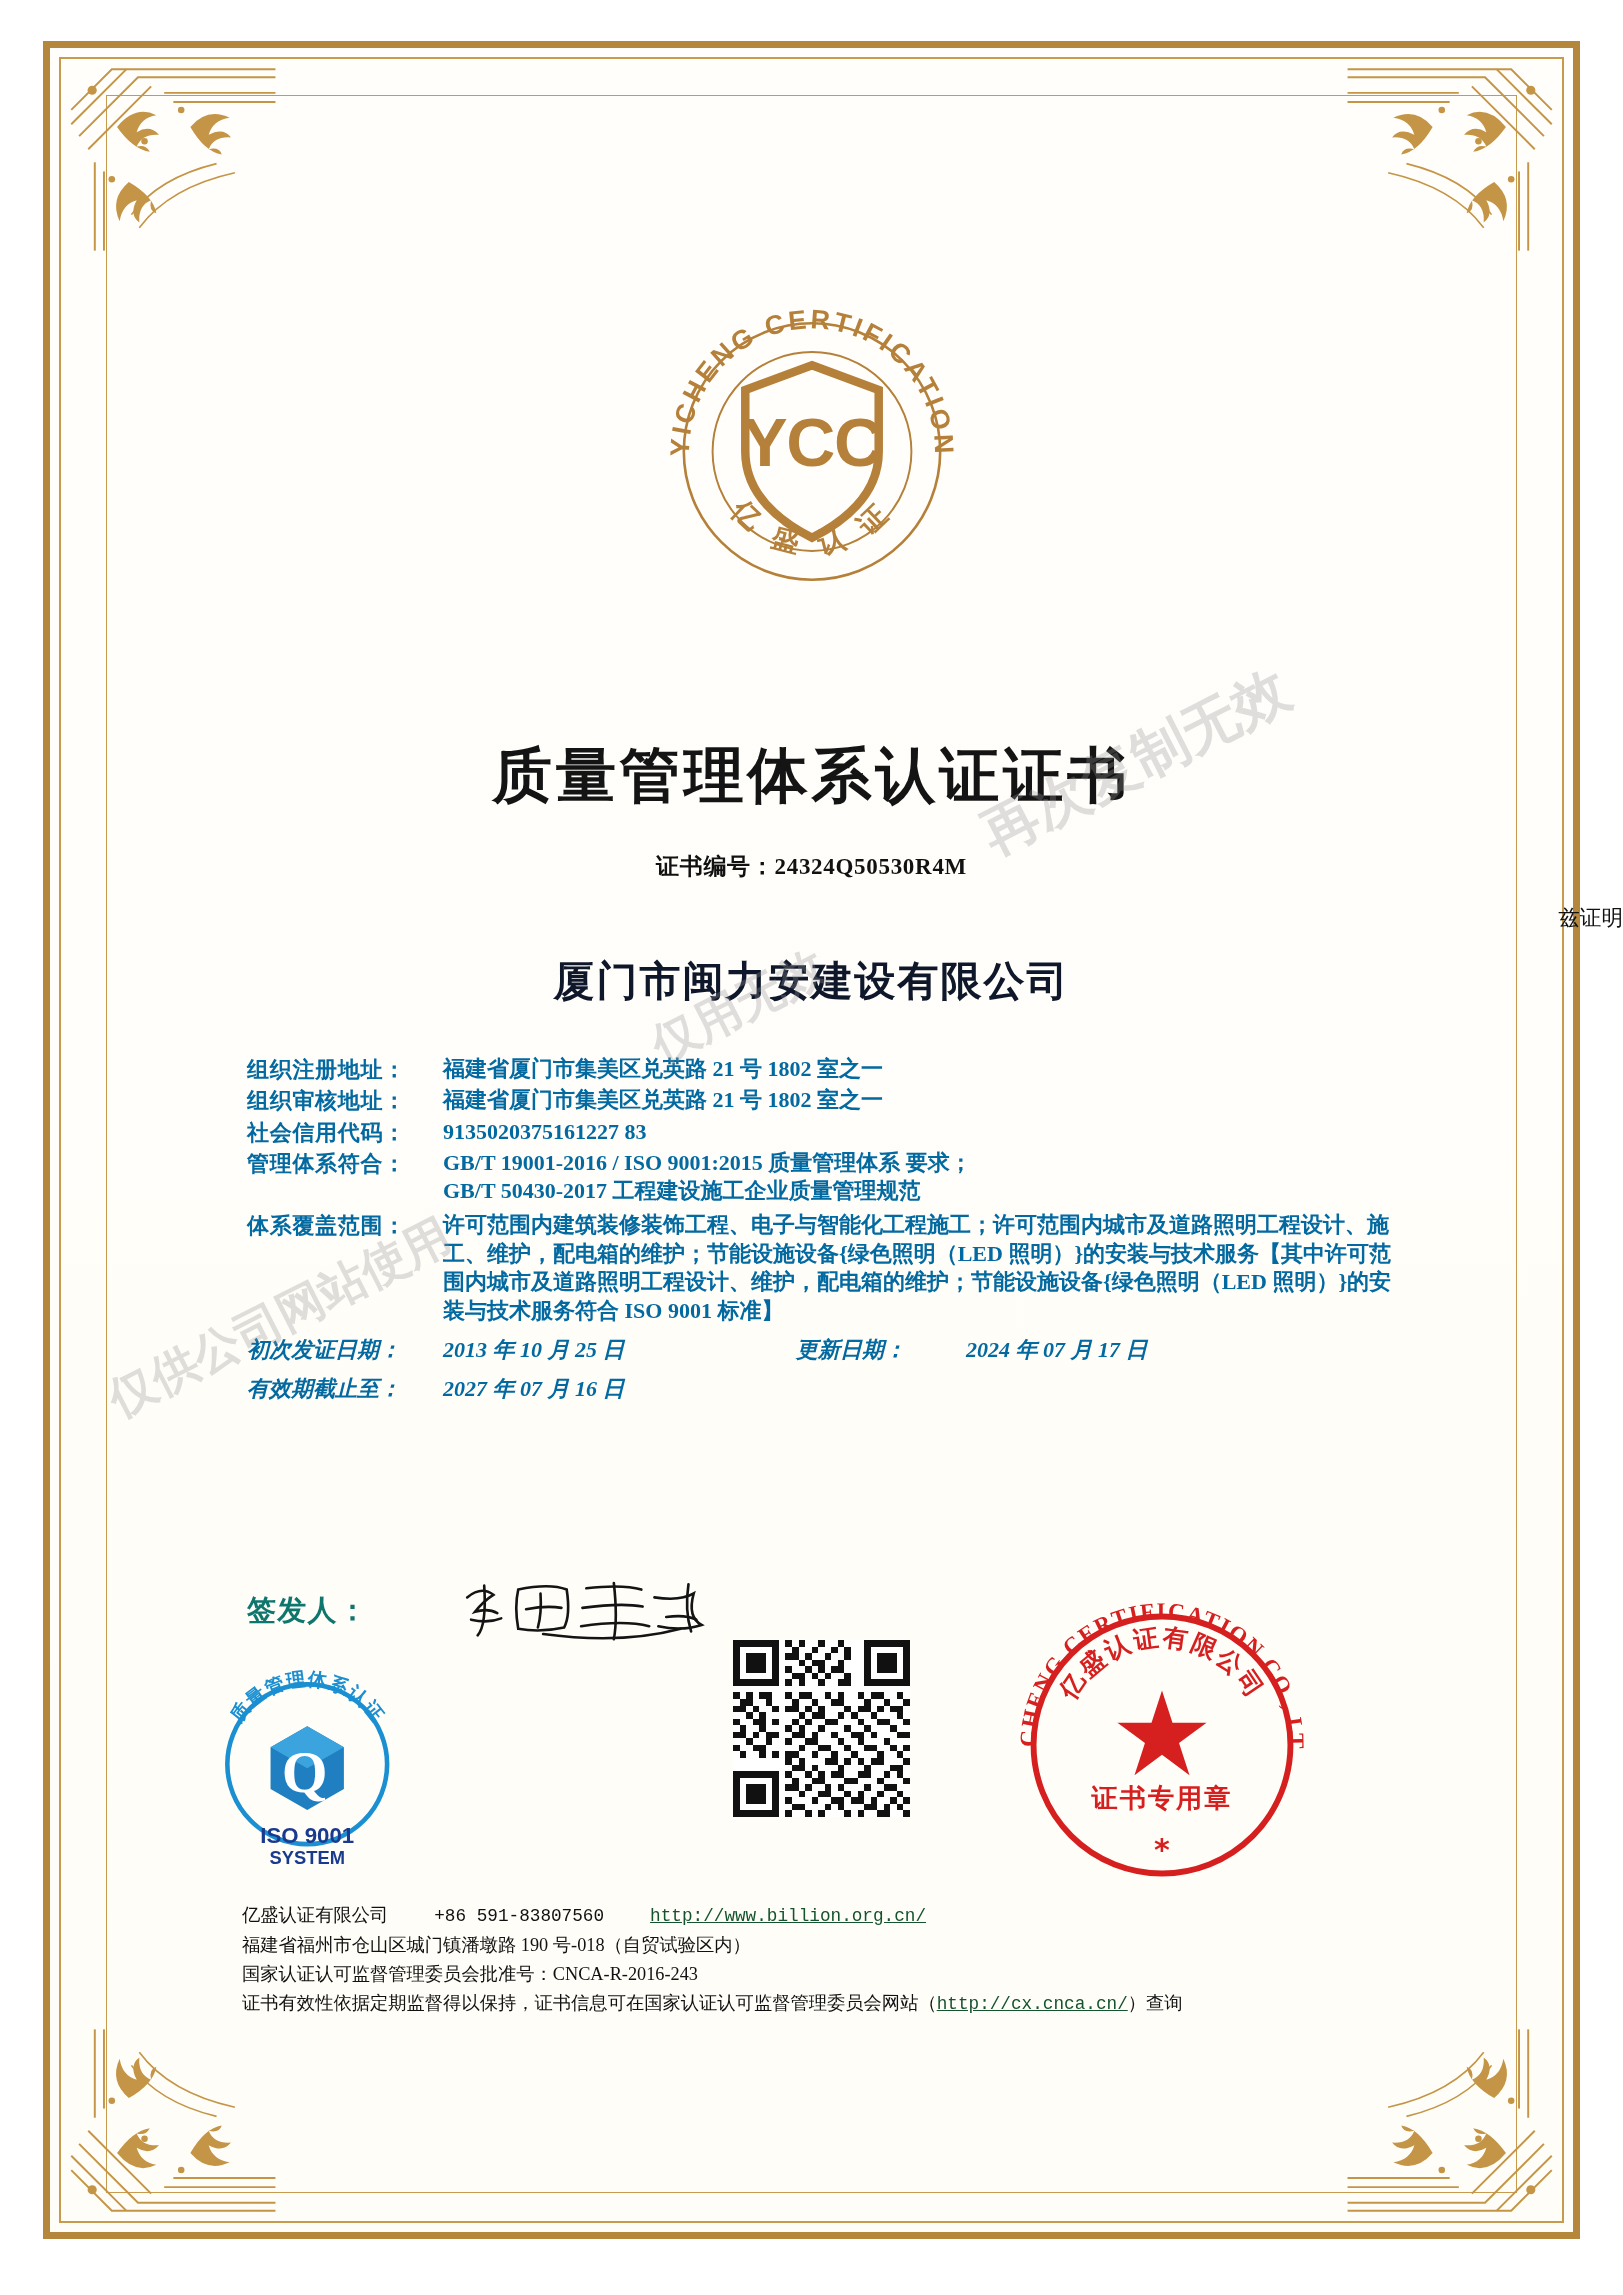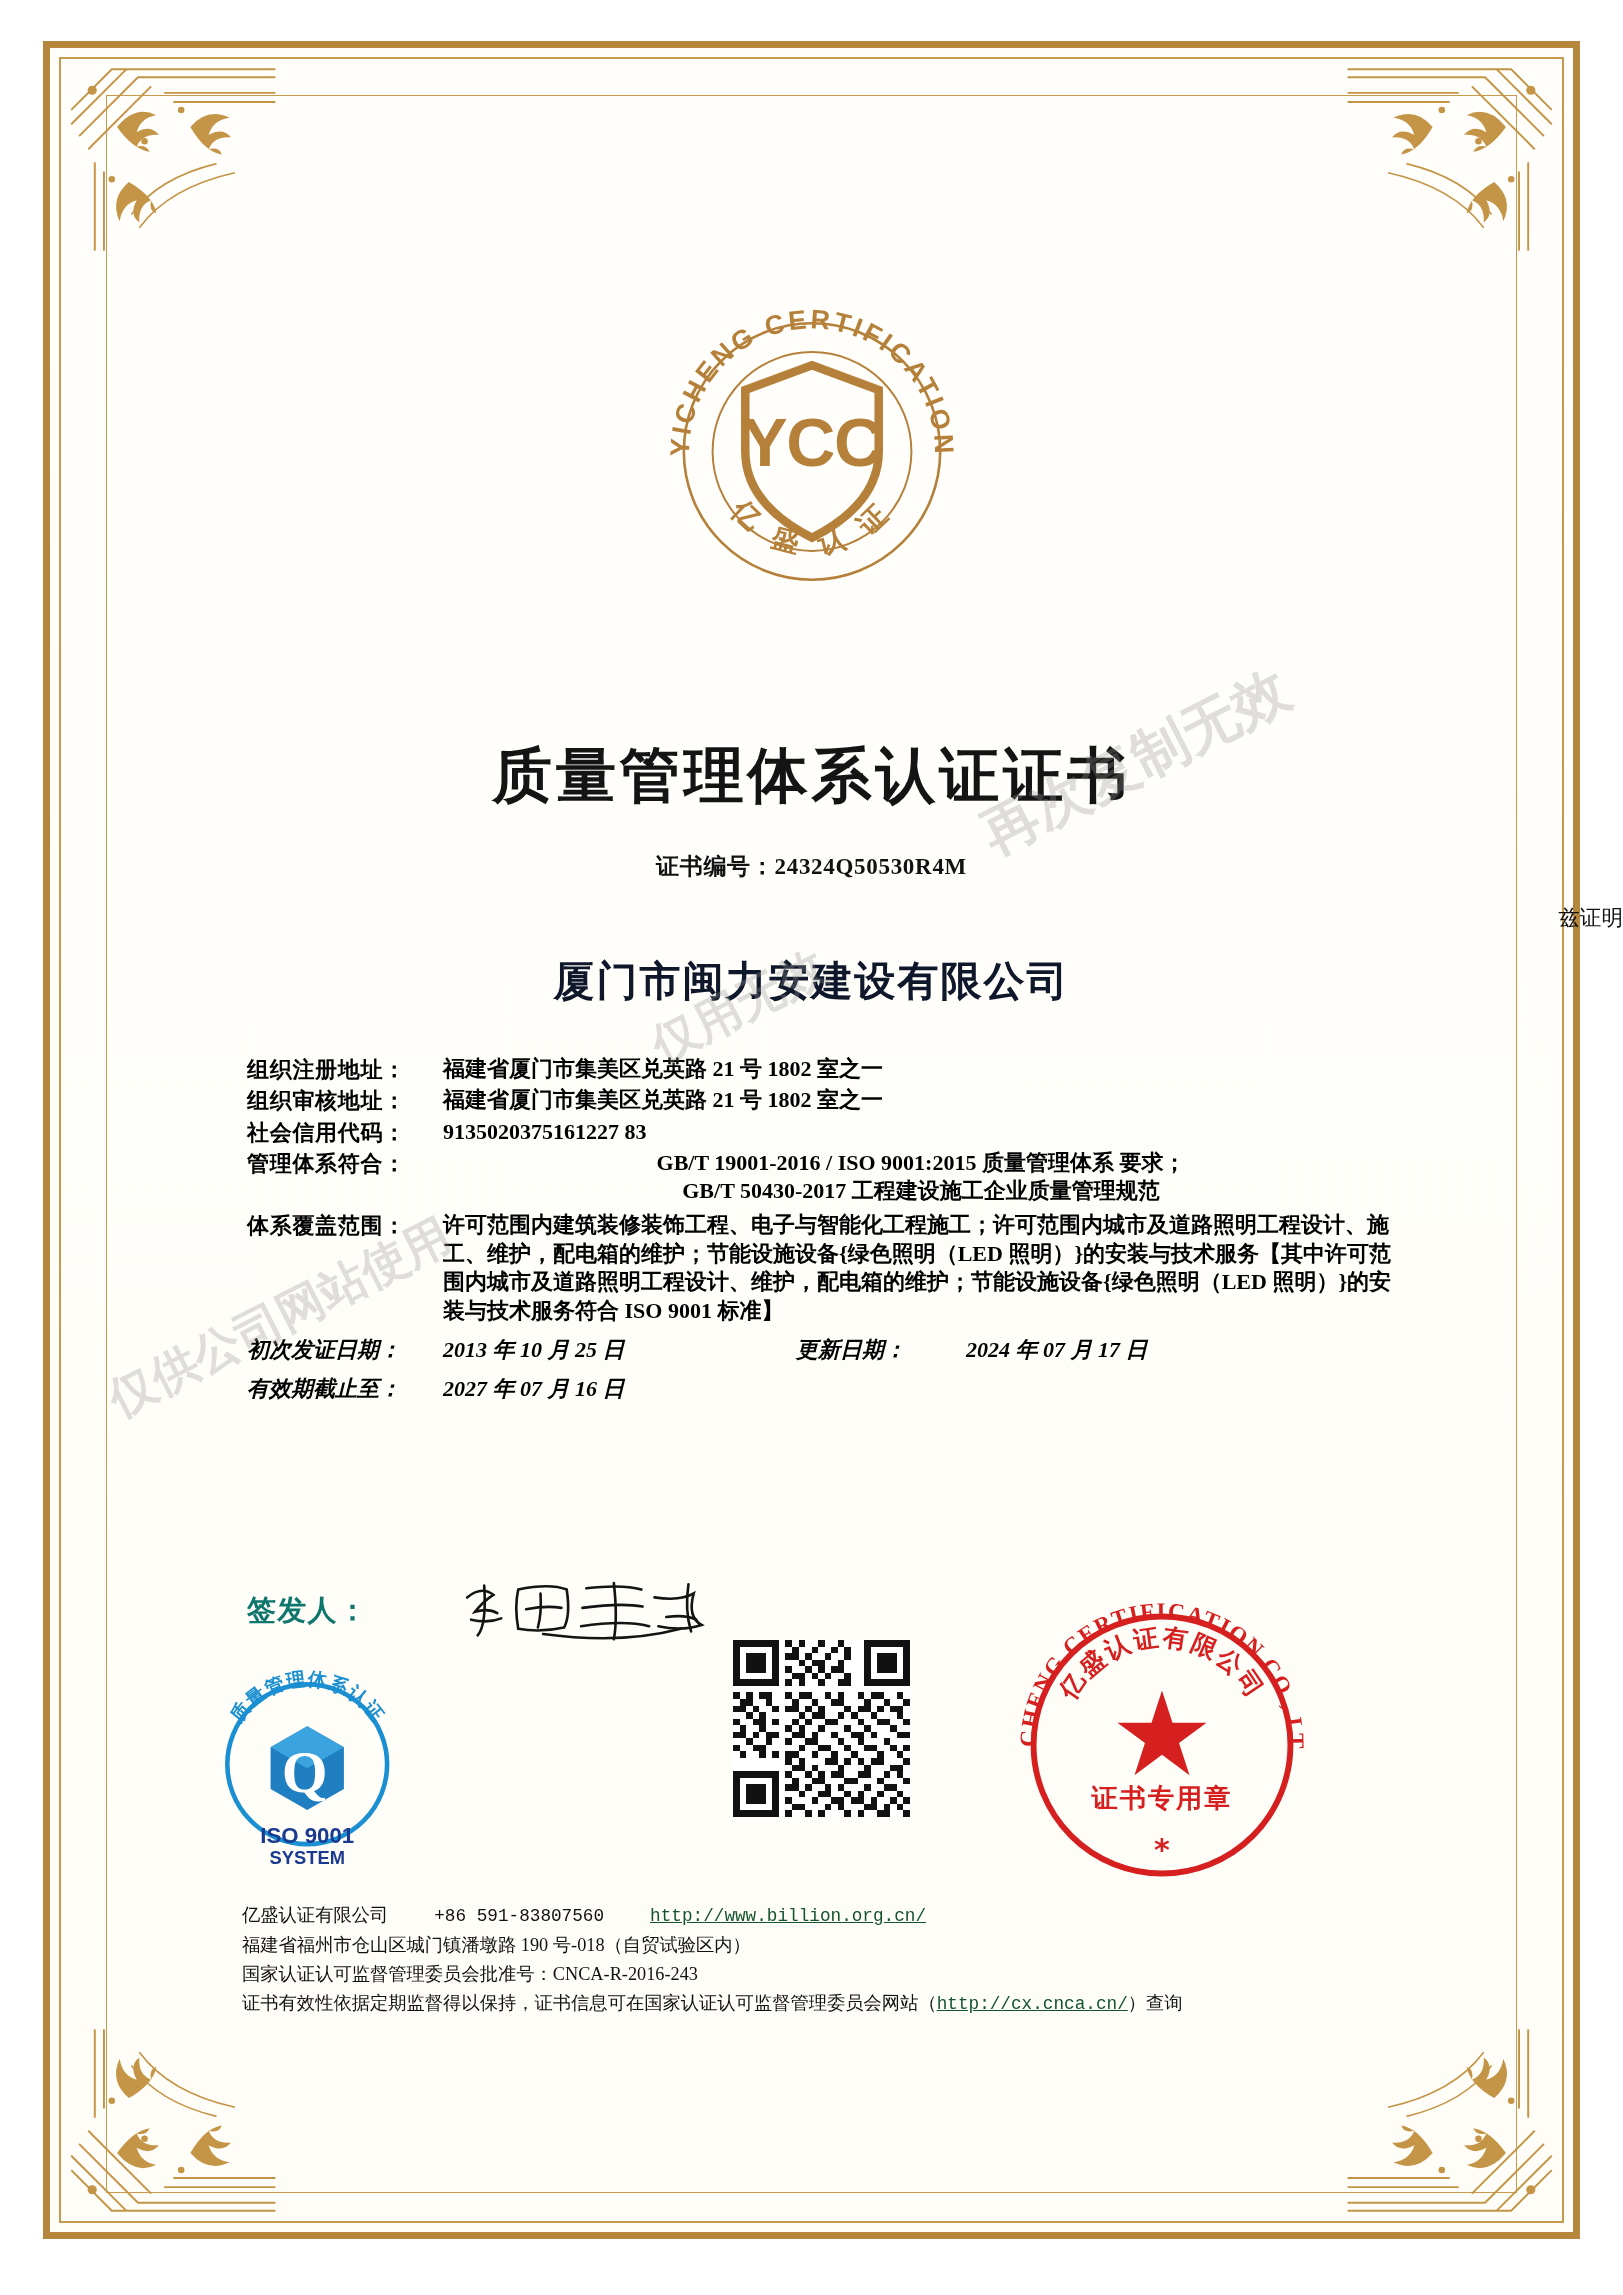--- a/index.html
+++ b/index.html
@@ -120,41 +120,41 @@
     color: #0f172a;
   }
 
   
   .fields {
     position: absolute;
     left: 247px;
     top: 1055px;
     width: 1152px;
     font-size: 22px;
-    color: #000000;
+    color: #0369a1;
   }
   .row {
     display: flex;
     align-items: flex-start;
     margin-bottom: 5.2px;
   }
   .row .lbl {
     width: 196px;
     flex: 0 0 196px;
     font-weight: 700;
     letter-spacing: 0.7px;
     white-space: nowrap;
   }
   .row .val {
     flex: 1;
     font-weight: 700;
     line-height: 1.30;
   }
   .row.tight { margin-bottom: 1.3px; }
-  .val .sub { display: block; text-align: center; }
+  .val .sub { display: block; }
   .date-row { display: flex; align-items: flex-start; margin-top: 9.2px; font-style: italic; }
   .date-row .lbl { width: 196px; flex: 0 0 196px; font-weight: 700; }
   .date-row .v1 { width: 353px; flex: 0 0 353px; font-weight: 700; }
   .date-row .lbl2 { flex: 0 0 170px; font-weight: 700; }
   .date-row .v2 { flex: 1; font-weight: 700; }
 
   .signer-row {
     position: absolute;
     left: 247px;
     top: 1591px;

